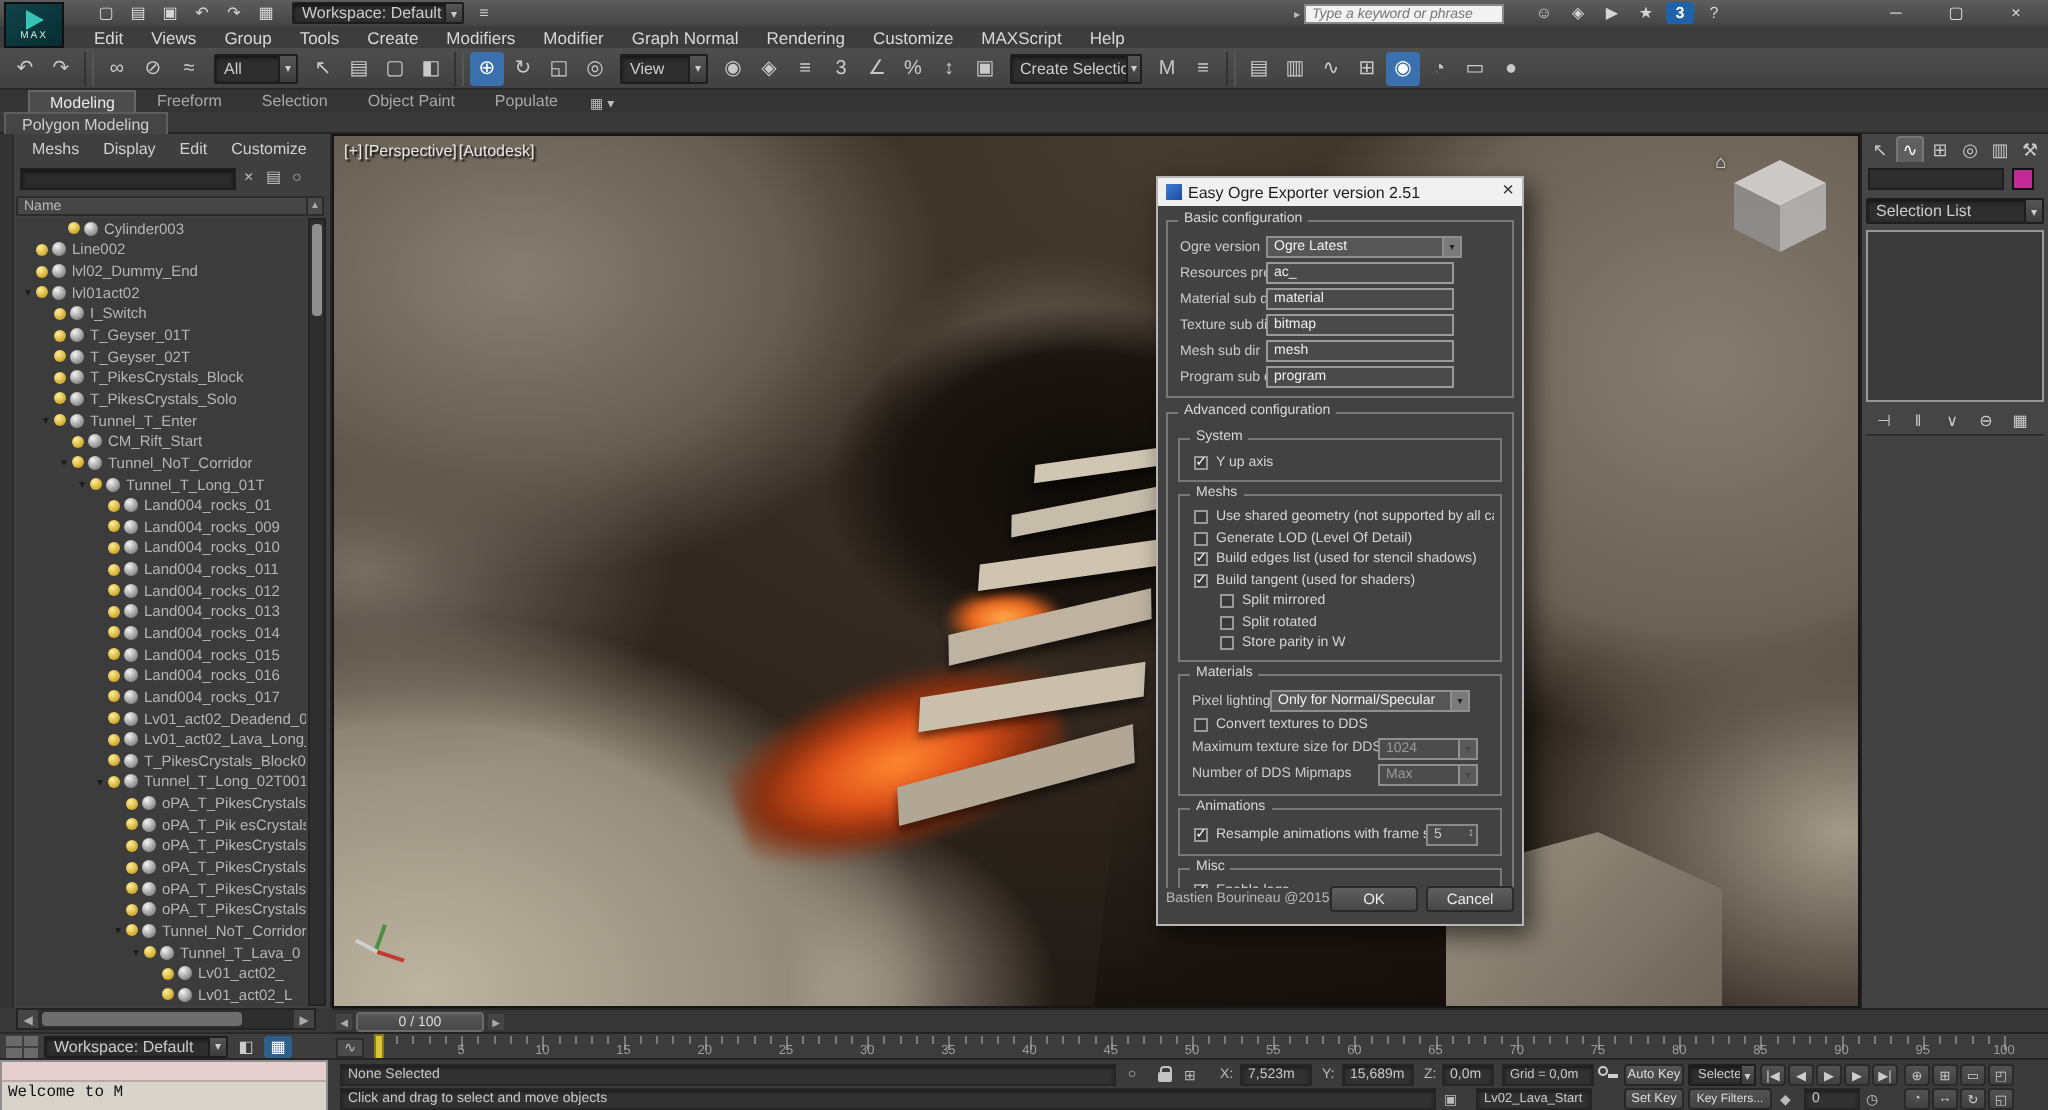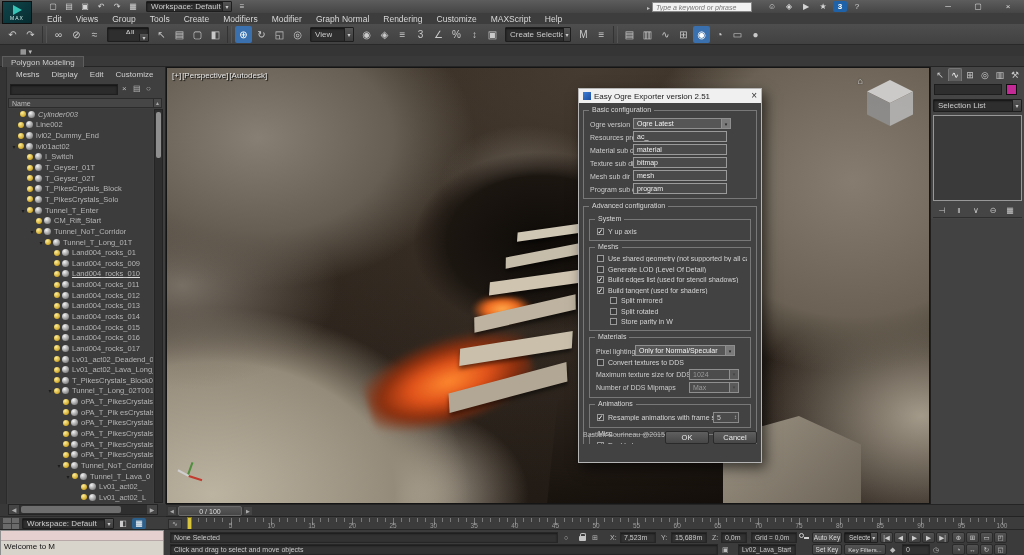--- a/index.html
+++ b/index.html
@@ -130,21 +130,21 @@
   .dsel .dselv{white-space:nowrap;overflow:hidden;pointer-events:none}
   .dsel .sarr{position:absolute;right:0;top:0;bottom:0;width:9px;background:#7a7a7a;border-left:1px solid #8f8f8f;font-size:5px;color:#222;display:flex;align-items:center;justify-content:center}
   .dsel.dis{background:#4c4c4c;color:#9a9a9a}
   .dsel.dis .sarr{background:#5a5a5a;color:#444}
   .drow.ck{display:flex;align-items:center;padding-left:4px}
   .drow.ck.ind{padding-left:17px}
   .cb{width:7px;height:7px;border:1px solid #9a9a9a;background:#3a3a3a;margin-right:4px;flex:none;display:flex;align-items:center;justify-content:center;font-size:7px;line-height:7px;color:#fff}
   .clabel{font-size:7px;color:#d5d5d5;white-space:nowrap;overflow:hidden}
   .dspin{position:absolute;right:8px;top:1px;width:26px;height:11px;background:#4a4a4a;border:1px solid #8a8a8a;font-size:7px;color:#ccc;display:flex;align-items:center;padding-left:3px}
   .dspin .spa{margin-left:auto;font-size:6px;color:#bbb;padding-right:1px}
-  #dlg-footer{position:absolute;left:4px;right:4px;bottom:18px;height:13px;display:flex;}
+  #dlg-footer{position:absolute;left:4px;right:4px;bottom:6px;height:13px;display:flex;align-items:center}
   #dlg-credit{font-size:7px;color:#b8b8b8}
   .dbtn{width:44px;height:13px;margin-left:4px;background:linear-gradient(#5f5f5f,#474747);border:1px solid #2a2a2a;border-radius:2px;font-size:7.5px;color:#eaeaea;display:flex;align-items:center;justify-content:center}
   #dlg-ok{margin-left:auto}
 
   
   #cmdpanel{left:930px;top:67px;width:94px;height:488px;background:#454545;border-left:1px solid #1f1f1f}
   #cp-tabs{position:absolute;left:2px;top:1px;display:flex;gap:1px}
   .cptab{width:14px;height:13px;display:flex;align-items:center;justify-content:center;font-size:9px;color:#c9c9c9;border-radius:2px 2px 0 0}
   .cptab.active{background:#5f5f5f;border:1px solid #777;border-bottom:none;color:#fff}
   #cp-name{position:absolute;left:3px;top:17px;width:68px;height:11px;background:#2e2e2e;border:1px solid #1e1e1e}
@@ -174,21 +174,21 @@
   .sbtn{position:absolute;height:11px;background:linear-gradient(#535353,#434343);border:1px solid #272727;border-radius:2px;font-size:6.5px;color:#ddd;display:flex;align-items:center;justify-content:center}
   .pic{width:13px;height:11px;display:flex;align-items:center;justify-content:center;font-size:6.5px;color:#ccc;background:linear-gradient(#525252,#414141);border:1px solid #2a2a2a;border-radius:2px;flex:none}
   #playback,#nav1,#nav2{position:absolute;display:flex;gap:1px}
   #lockic{position:absolute;left:579px;top:6px;width:7px;height:5px;background:#c4c4c4;border-radius:1px}
   #lockic:before{content:"";position:absolute;top:-3px;left:1px;width:4px;height:3px;border:1px solid #c4c4c4;border-bottom:none;border-radius:2px 2px 0 0}
   #keyic{position:absolute;left:799px;top:3px;width:10px;height:9px}
   #keyic .kc{position:absolute;left:0;top:0;width:5px;height:5px;border:1.5px solid #cfcfcf;border-radius:50%}
   #keyic .kt{position:absolute;left:5px;top:4px;width:5px;height:1.5px;background:#cfcfcf}
   #welcome{position:absolute;left:0;top:0;width:164px;height:26px;background:#d8d4cc;border:1px solid #8f8f8f}
   #welcome .bar{height:10px;background:#e6cfcf;border-bottom:1px solid #b9a8a8}
-  #welcome .wtxt{font-family:Liberation Sans, sans-serif;font-size:8px;color:#111;padding:1px 3px}
+  #welcome .wtxt{font-family:Liberation Mono, monospace;font-size:8px;color:#111;padding:1px 3px}
 </style>
 </head>
 <body>
 
 <div class="abs" id="titlebar">
   <div id="qicons">
       <div class="tic">▢</div>
       <div class="tic">▤</div>
       <div class="tic">▣</div>
       <div class="tic">↶</div>
@@ -240,21 +240,21 @@
   </div>
 
 <div class="abs" id="toolbar">
   <div id="tbicons">
       <div class="ic">↶</div>
       <div class="ic">↷</div>
       <div class="tsep"></div>
       <div class="ic">∞</div>
       <div class="ic">⊘</div>
       <div class="ic">≈</div>
-      <div class="combo" style="width: 42px; flex-direction: column;">
+      <div class="combo" style="width: 42px;">
         <span class="cval">All</span>
         <span class="carr">▾</span>
       </div>
       <div class="ic">↖</div>
       <div class="ic">▤</div>
       <div class="ic">▢</div>
       <div class="ic">◧</div>
       <div class="tsep"></div>
       <div class="ic on">⊕</div>
       <div class="ic">↻</div>
@@ -284,20 +284,27 @@
       <div class="ic">∿</div>
       <div class="ic">⊞</div>
       <div class="ic on">◉</div>
       <div class="ic">◔</div>
       <div class="ic">▭</div>
       <div class="ic">●</div>
     </div>
 </div>
 
 <div class="abs" id="ribbon">
+  <div id="ribbon-tabs" style="display:flex;height:11px">
+      <div class="rtab active">Modeling</div>
+      <div class="rtab">Freeform</div>
+      <div class="rtab">Selection</div>
+      <div class="rtab">Object Paint</div>
+      <div class="rtab">Populate</div>
+    </div>
   <div id="ribbon-more">▦ ▾</div>
 </div>
 <div class="abs" id="subribbon">
   <div id="polytab">Polygon Modeling</div>
 </div>
 
 <div class="abs" id="explorer">
   <div id="exp-rail"></div>
   <div id="exp-menus">
       <div class="emenu">Meshs</div>
@@ -305,21 +312,21 @@
       <div class="emenu">Edit</div>
       <div class="emenu">Customize</div>
     </div>
   <div id="exp-search"></div>
   <div id="exp-search-x">×</div>
   <div id="exp-ic1">▤</div>
   <div id="exp-ic2">○</div>
   <div id="exp-header">Name</div>
   <div id="exp-up">▲</div>
   <div id="tree">
-      <div class="trow" style="padding-left: 4px; font-style: italic;">
+      <div class="trow" style="padding-left: 18px;">
         <span class="tarr"></span>
         <span class="bulb"></span>
         <span class="sph"></span>
         <span class="tlabel">Cylinder003</span>
       </div>
       <div class="trow" style="padding-left: 2px;">
         <span class="tarr"></span>
         <span class="bulb"></span>
         <span class="sph"></span>
         <span class="tlabel">Line002</span>
@@ -395,21 +402,21 @@
         <span class="bulb"></span>
         <span class="sph"></span>
         <span class="tlabel">Land004_rocks_01</span>
       </div>
       <div class="trow" style="padding-left: 38px;">
         <span class="tarr"></span>
         <span class="bulb"></span>
         <span class="sph"></span>
         <span class="tlabel">Land004_rocks_009</span>
       </div>
-      <div class="trow" style="padding-left: 38px; text-decoration: underline;">
+      <div class="trow" style="padding-left: 38px;">
         <span class="tarr"></span>
         <span class="bulb"></span>
         <span class="sph"></span>
         <span class="tlabel">Land004_rocks_010</span>
       </div>
       <div class="trow" style="padding-left: 38px;">
         <span class="tarr"></span>
         <span class="bulb"></span>
         <span class="sph"></span>
         <span class="tlabel">Land004_rocks_011</span>

